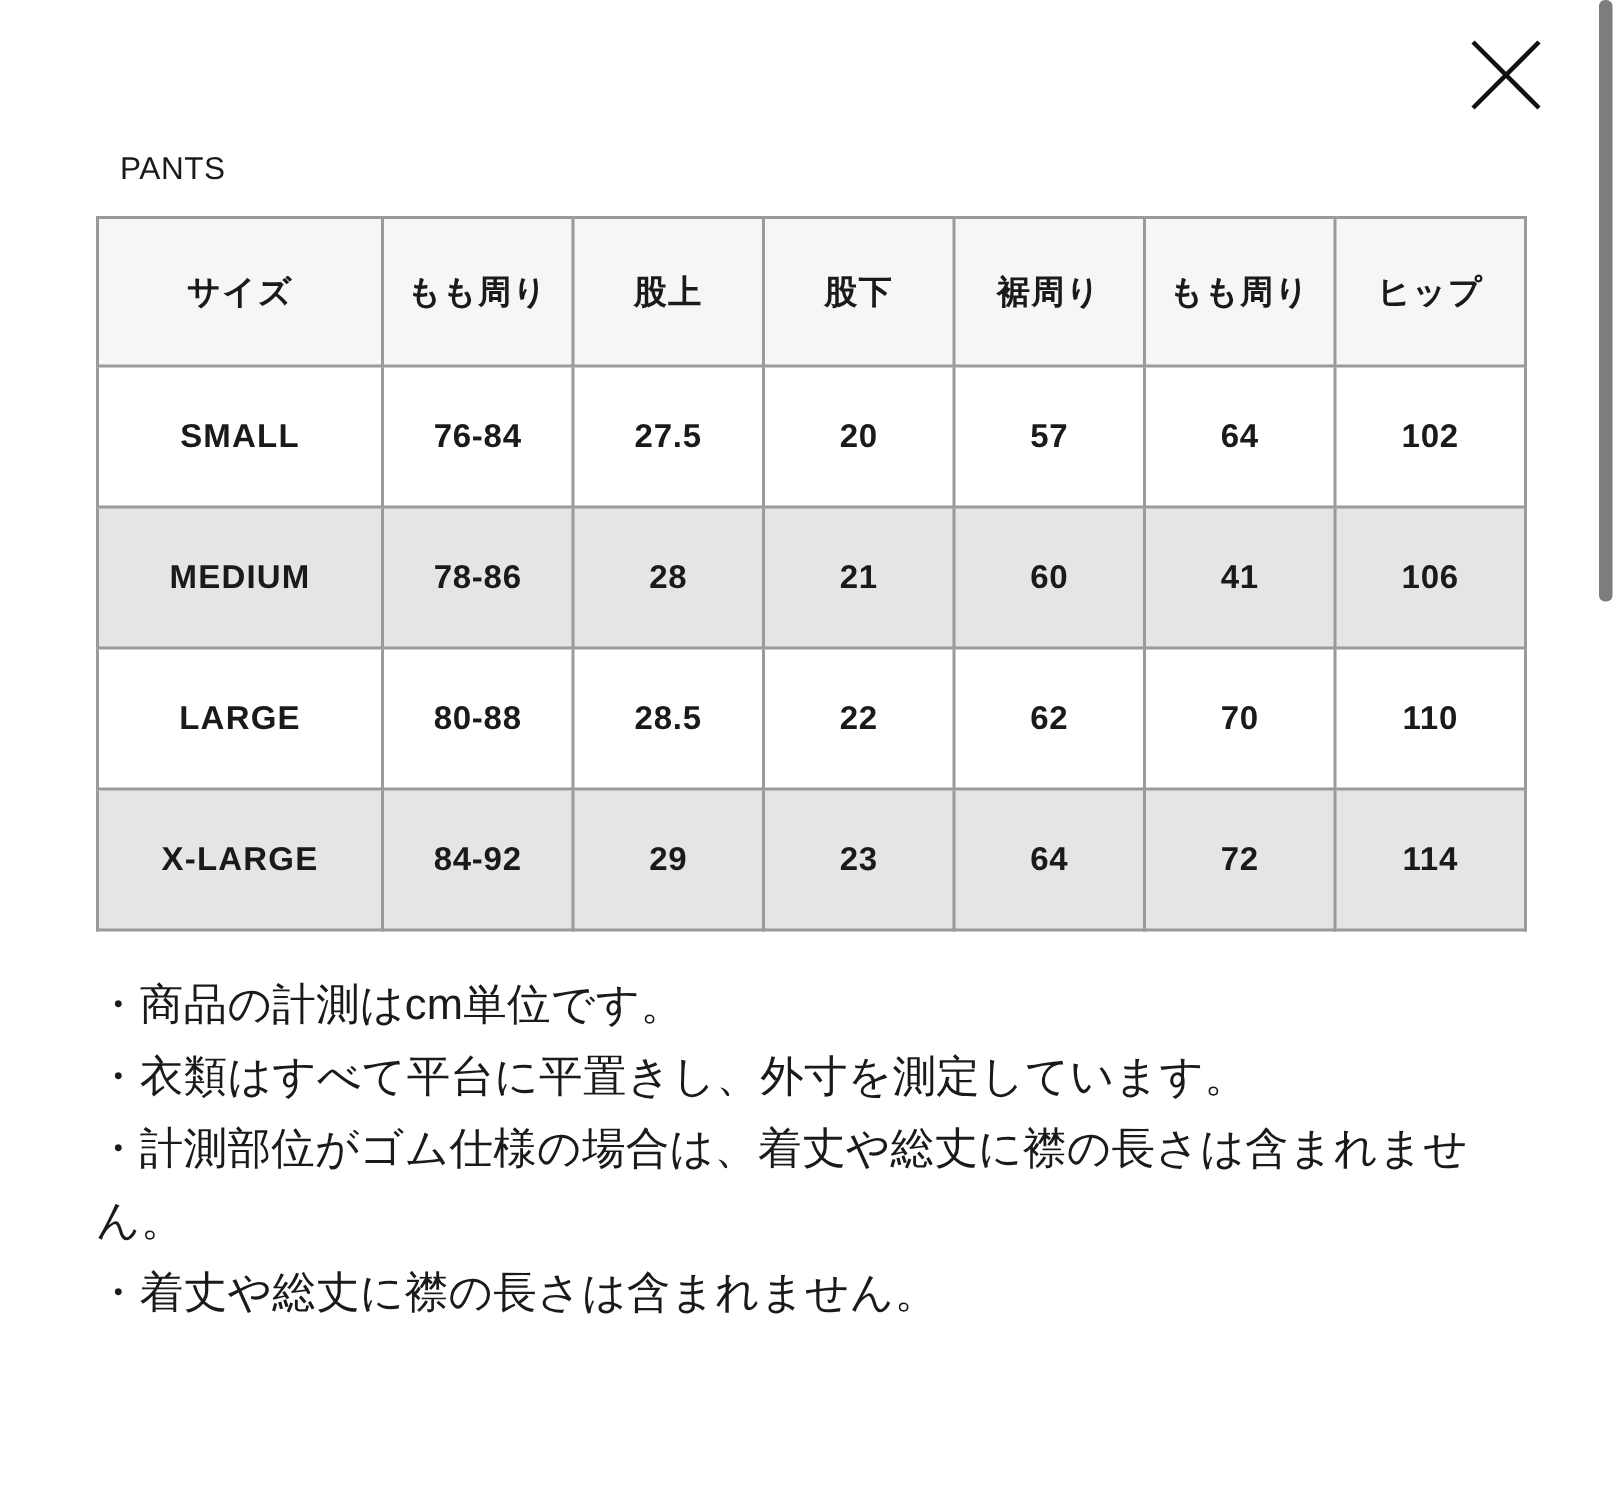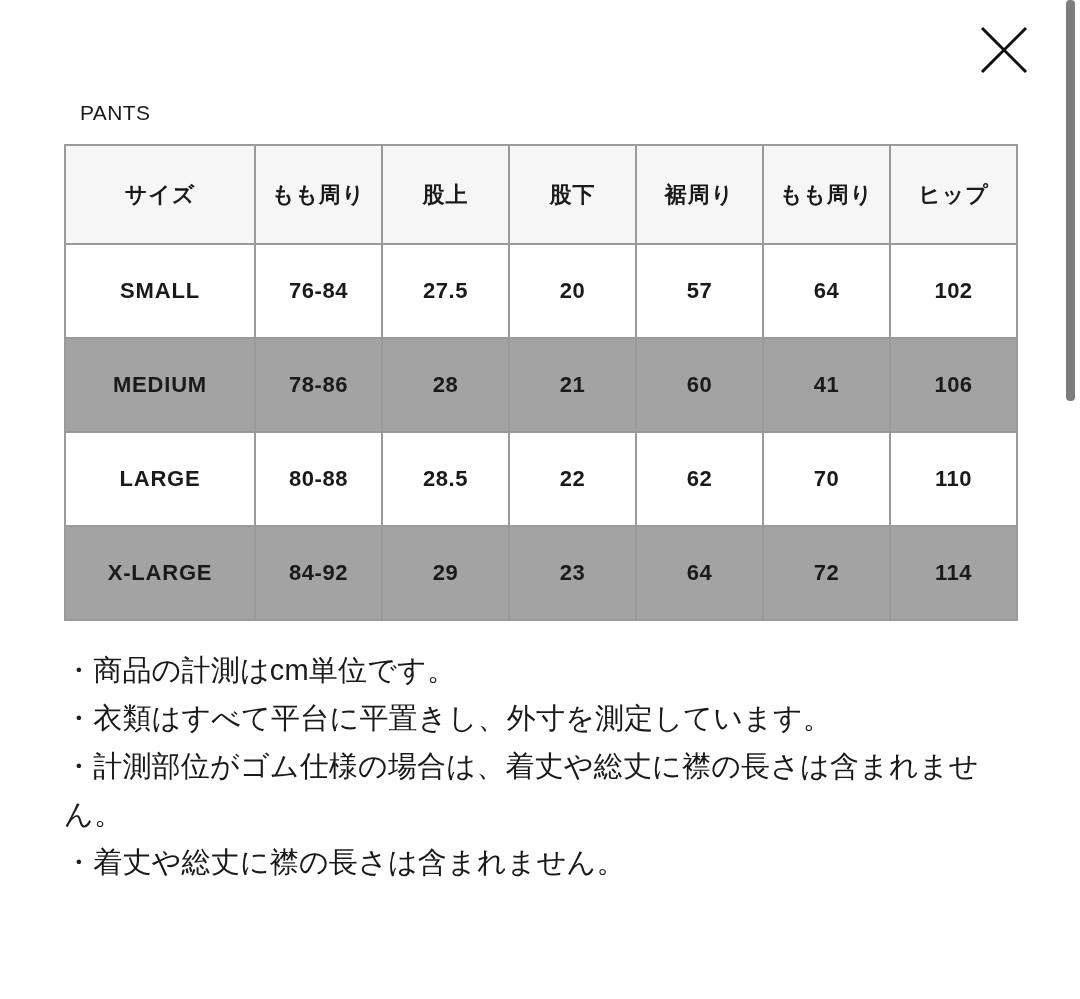--- a/index.html
+++ b/index.html
@@ -112,21 +112,21 @@
   }
   table#size-table tbody td {
     height: 92px;
     font-size: 22px;
     letter-spacing: 0.5px;
   }
   table#size-table tbody tr.row-odd td {
     background: #ffffff;
   }
   table#size-table tbody tr.row-even td {
-    background: #a3a3a3;
+    background: #e5e5e5;
   }
   table#size-table tbody td.cell-size {
     letter-spacing: 0.8px;
   }
 
   
   #notes {
     margin-top: 25px;
     width: 952px;
     font-size: 29px;

